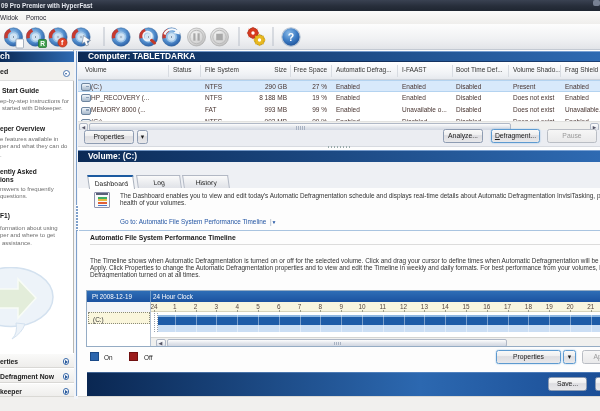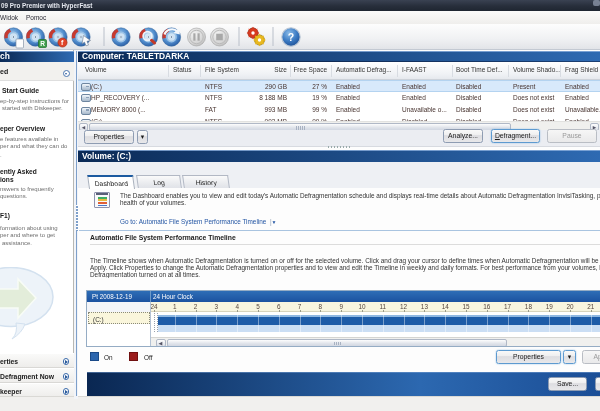--- a/index.html
+++ b/index.html
@@ -5,21 +5,21 @@
 * { margin:0; padding:0; box-sizing:border-box; }
 html,body { width:600px; height:411px; overflow:hidden; }
 body { font-family:"Liberation Sans", sans-serif; position:relative; background:#f1f0ee; }
 .abs { position:absolute; }
 
 #titlebar { left:0; top:0; width:600px; height:11px; background:linear-gradient(#3a4252,#272e3b 55%,#1f2631); color:#e4e7ee; font-size:6.3px; font-weight:bold; line-height:11px; padding-left:1px; }
 #menubar { left:0; top:11px; width:600px; height:13px; background:linear-gradient(#fbfbfa,#efeeec); color:#2c2c36; font-size:6.5px; line-height:13px; }
 #menubar span { margin-right:14px; }
 #toolbar { left:0; top:24px; width:600px; height:26px; background:linear-gradient(#fdfdfd,#f0f1f3 60%,#e2e4e8); border-bottom:1px solid #c3c9d2; }
 
-.bluebar { height:11px; color:#fff; font-weight:bold; font-size:8.4px; line-height:11px; padding-left:4px; background:linear-gradient(to right,#0b2a56,#2e6ab2); box-shadow:inset 0 1px 0 rgba(140,175,220,.8), inset 0 -1px 0 rgba(0,0,20,.4); }
+.bluebar { height:11px; color:#fff; font-weight:bold; font-size:8.4px; line-height:11px; padding-left:10px; background:linear-gradient(to right,#0b2a56,#2e6ab2); box-shadow:inset 0 1px 0 rgba(140,175,220,.8), inset 0 -1px 0 rgba(0,0,20,.4); }
 
 #sidebar { left:0; top:50px; width:74px; height:349px; background:#fff; border-right:1px solid #b8b8b4; }
 #sbbar { left:0; top:0; width:74px; height:12px; }
 #sbhead { left:0; top:12px; width:74px; height:19px; background:#f2f1ee; border-bottom:1px solid #dedede; color:#1a1a1a; font-weight:bold; font-size:7px; line-height:19px; }
 .sb-b { font-weight:bold; color:#1a1a1a; font-size:6.6px; line-height:7.5px; }
 .sb-g { color:#6e6e6e; font-size:6px; line-height:7.3px; }
 #sbnav { left:0; top:303px; width:74px; }
 .navitem { position:relative; height:15px; background:linear-gradient(#fafaf9,#eeedeb); border-top:1px solid #fff; border-bottom:1px solid #d9d8d5; font-weight:bold; font-size:6.8px; color:#1a1a1a; line-height:15px; }
 .navarrow { position:absolute; right:5px; top:4px; width:6.5px; height:6.5px; border:1px solid #3a6aaa; border-radius:50%; background:#fff; }
 .navarrow:after { content:""; position:absolute; left:1.6px; top:1px; width:0; height:0; border-left:3px solid #2a5a9a; border-top:2px solid transparent; border-bottom:2px solid transparent; }

